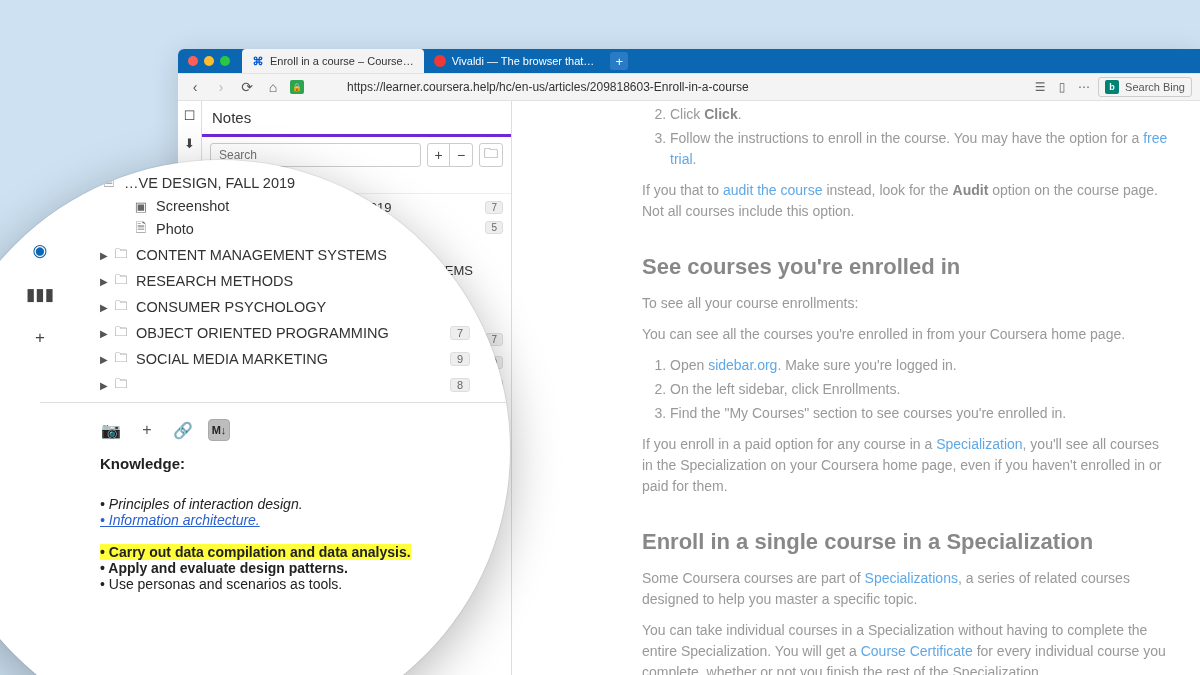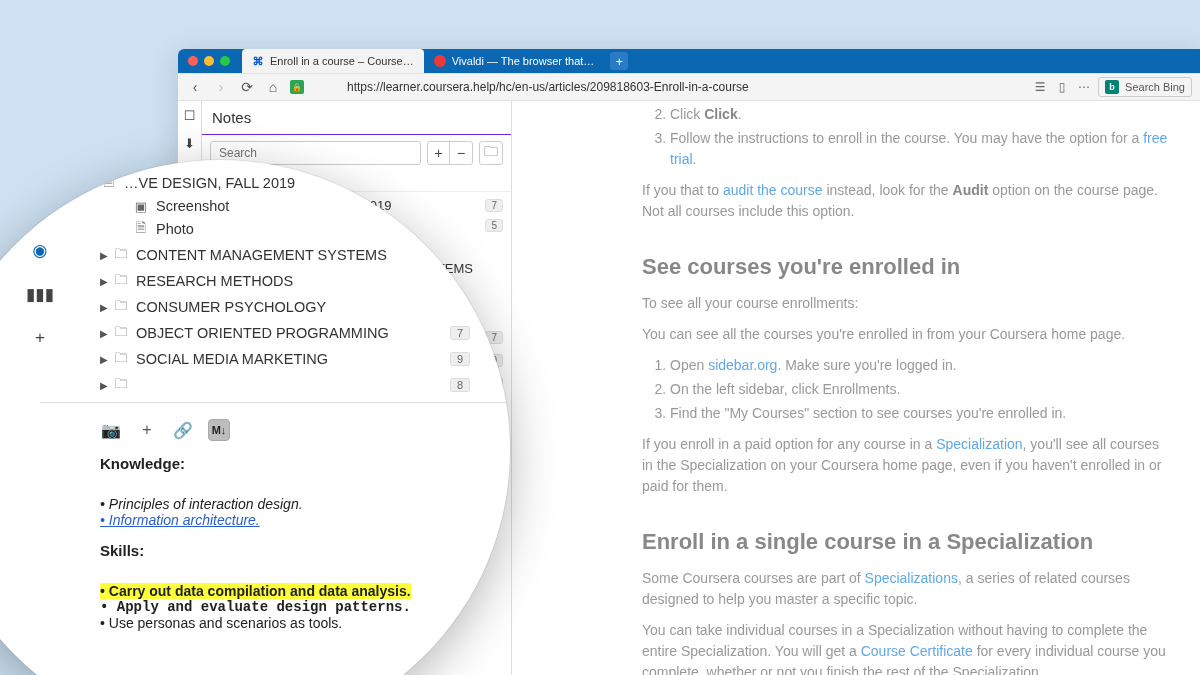--- a/index.html
+++ b/index.html
@@ -28,21 +28,21 @@
   .bing { display: flex; align-items: center; gap: 6px; padding: 0 6px; border: 1px solid #ccc; border-radius: 3px; height: 20px; }
   .bing-logo { width: 14px; height: 14px; background: #008373; border-radius: 2px; display: flex; align-items: center; justify-content: center; color: #fff; font-size: 9px; font-weight: bold; }
   .bing-text { font-size: 11px; color: #555; }
 
   .content-area { flex: 1; display: flex; overflow: hidden; }
   
   .panel-rail { width: 24px; border-right: 1px solid #ddd; display: flex; flex-direction: column; align-items: center; padding-top: 6px; gap: 12px; }
   .rail-icon { width: 16px; height: 16px; display: flex; align-items: center; justify-content: center; font-size: 13px; color: #444; cursor: pointer; }
   
   .notes-panel { width: 310px; border-right: 1px solid #ddd; display: flex; flex-direction: column; font-size: 13px; }
-  .notes-title { padding: 8px 10px; font-size: 15px; color: #333; border-bottom: 1px solid #6d28d9; }
+  .notes-title { padding: 8px 10px; font-size: 15px; color: #333; border-bottom: 3px solid #6d28d9; }
   .notes-toolbar { display: flex; gap: 6px; padding: 6px 8px; }
   .notes-search { flex: 1; border: 1px solid #ccc; border-radius: 3px; padding: 3px 8px; font-size: 12px; }
   .notes-btn-group { display: flex; border: 1px solid #ccc; border-radius: 3px; overflow: hidden; }
   .notes-btn { width: 22px; height: 22px; display: flex; align-items: center; justify-content: center; border-right: 1px solid #ccc; font-size: 14px; color: #444; cursor: pointer; }
   .notes-btn:last-child { border-right: none; }
   .sort-label { padding: 4px 10px; font-size: 11px; color: #666; border-bottom: 1px solid #eee; font-weight: bold;}
   .tree { flex: 0 0 auto; overflow: hidden; padding: 2px 0; }
   .tree-row { display: flex; align-items: center; padding: 1px 8px 1px 14px; font-size: 13px; color: #333; cursor: pointer; }
   .tree-arrow { width: 10px; font-size: 9px; color: #666; }
   .tree-icon { width: 16px; display: inline-flex; justify-content: center; margin-right: 6px; font-size: 12px; color: #666; }
@@ -71,21 +71,21 @@
   .mag-sub { padding-left: 32px; }
   .mag-toolbar { display: flex; gap: 14px; padding: 16px 0 6px 0; color: #555; align-items: center; }
   .mag-ticon { width: 22px; height: 22px; display: flex; align-items: center; justify-content: center; font-size: 16px; border: 1px solid transparent; border-radius: 4px; }
   .mag-ticon.active { background: #bdbdbd; border-color: #aaa; color:#222; }
   .mag-text { margin-top: 0; }
   .mag-text h3 { font-size: 15px; font-weight: 700; margin: 8px 0; }
   .mag-text .it { font-style: italic; }
   .mag-text .st { text-decoration: line-through; }
   .mag-text .ul { text-decoration: underline; color: #2a5fd0; }
   .mag-text .hl { background: #ffff3a; font-weight: 700; }
-  .mag-text .bd { font-weight: 700; font-family: Liberation Mono, monospace; }
+  .mag-text .bd { font-weight: 700; }
   .mag-divider { height: 1px; background: #ddd; margin: 4px -40px 0 -60px; }
 </style>
 </head>
 <body>
 
 <div class="browser-window">
   <div class="title-bar">
     <div class="traffic-lights">
       <div class="traffic-light tl-red"></div>
       <div class="traffic-light tl-yellow"></div>
@@ -277,20 +277,19 @@
       <div class="mag-ticon">+</div>
       <div class="mag-ticon">🔗</div>
       <div class="mag-ticon active" style="font-size:11px;font-weight:bold;">M↓</div>
     </div>
 
     <div class="mag-text">
       <h3>Knowledge:</h3>
       <br>
       <div class="it">• Principles of interaction design.</div>
       <div class="it ul">• Information architecture.</div>
-      <h3 style="margin-top:14px;">Skills:</h3>
       <br>
       <div><span class="hl">• Carry out data compilation and data analysis.</span></div>
       <div class="bd">• Apply and evaluate design patterns.</div>
       <div>• Use personas and scenarios as tools.</div>
     </div>
   </div>
 </div>
 
 </body></html>

